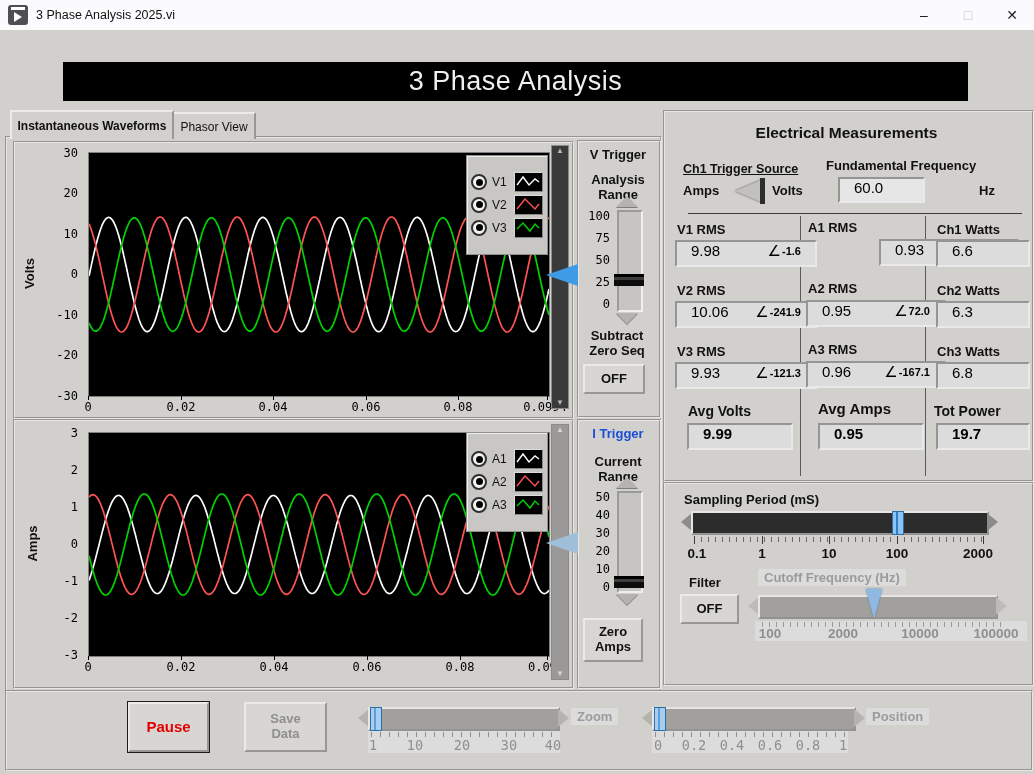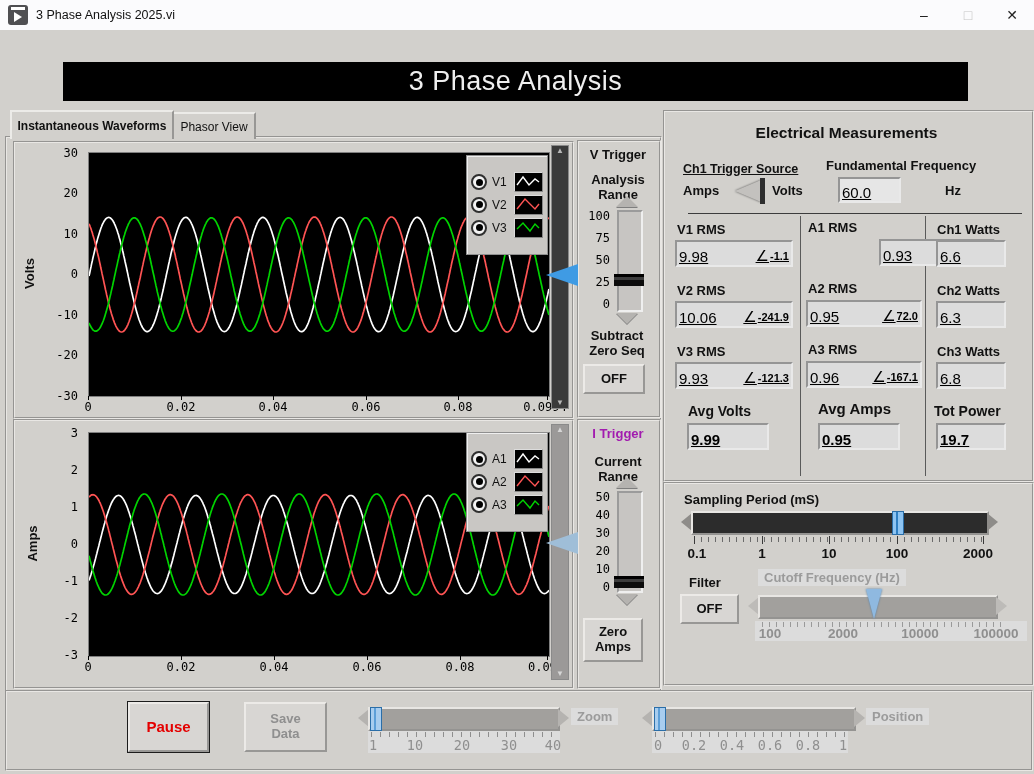--- a/index.html
+++ b/index.html
@@ -33,24 +33,24 @@
   .radio::after{content:"";position:absolute;inset:2.5px;background:#000;border-radius:50%;}
   .lname{font-size:12px;color:#111;}
   .thumb{width:27px;height:18px;background:#000;border:1px outset #dcdcdc;margin-left:auto;}
   .vscroll{position:absolute;width:16px;border:1px solid #8a8a8a;display:flex;flex-direction:column;justify-content:space-between;align-items:center;}
   .vscroll span{font-size:8px;line-height:10px;}
   .cursor{position:absolute;width:0;height:0;border-top:11px solid transparent;border-bottom:11px solid transparent;border-right:32px solid #3f9be4;}
   .cursor.inactive{border-right-color:#9fbed8;}
   
   .lbl{position:absolute;font-weight:bold;font-size:13px;color:#111;}
   .lbl.c{text-align:center;}
-  .lbl.gray{color:#a21caf;}
+  .lbl.gray{color:#1d4ed8;}
   .chip{position:absolute;background:#dcdcdc;color:#9b9b9b;font-weight:bold;font-size:13px;padding:1px 6px;}
   .btn{position:absolute;background:#d8d6d3;border:2px outset #eceae7;font-weight:bold;font-size:13px;color:#111;display:flex;flex-direction:column;align-items:center;justify-content:center;text-align:center;line-height:1.15;}
-  .vbox{position:absolute;background:#dcdcdc;border:2px inset #e9e9e9;display:flex;align-items:flex-end;padding:0 2px;font-size:15px;color:#000;text-decoration:underline;}
+  .vbox{position:absolute;background:#dcdcdc;border:2px inset #e9e9e9;display:flex;align-items:flex-start;padding:0 14px;font-size:15px;color:#000;}
   .vbox .ang{margin-left:auto;font-weight:bold;font-size:11px;display:flex;align-items:center;}
   .vbox .ang .sym{font-size:15px;font-weight:normal;margin-right:1px;}
   .divider-h{position:absolute;height:1px;background:#3c3c3c;}
   .divider-v{position:absolute;width:1px;background:#5a5a5a;}
   
   .vtrack{position:absolute;width:22px;background:#c7c5c2;border:2px inset #efefef;}
   .vhandle{position:absolute;left:-5px;width:30px;height:9px;background:#0c0c0c;border-top:3px solid #000;box-shadow:inset 0 3px 0 #3c3c3c;}
   .triup{position:absolute;width:0;height:0;border-left:11px solid transparent;border-right:11px solid transparent;border-bottom:11px solid #b5b3b0;filter:drop-shadow(0 1px 0 #7e7e7e);}
   .tridown{position:absolute;width:0;height:0;border-left:11px solid transparent;border-right:11px solid transparent;border-top:11px solid #b5b3b0;filter:drop-shadow(0 1px 0 #7e7e7e);}
   
@@ -267,31 +267,31 @@
   <div class="lbl" style="left:683px;top:183px;">Amps</div>
   <div class="switch" style="left:733px;top:178px;">
       <div class="tri"></div>
       <div class="bar"></div>
     </div>
   <div class="lbl" style="left:772px;top:183px;">Volts</div>
   <div class="lbl" style="left:826px;top:158px;">Fundamental Frequency</div>
   <div class="vbox" style="left:838px;top:177px;width:55px;height:22px;background:#e6e6e6;">
       <span>60.0</span>
     </div>
-  <div class="lbl" style="left:924px;top:183px;padding-left:21px;">Hz</div>
+  <div class="lbl" style="left:958px;top:183px;padding-left:21px;">Hz</div>
   <div class="divider-h" style="left:688px;top:213px;width:334px;"></div>
   <div class="divider-v" style="left:800px;top:216px;height:260px;"></div>
   <div class="divider-v" style="left:925px;top:216px;height:260px;"></div>
 
   <div class="lbl" style="left:677px;top:222px;">V1 RMS</div>
   <div class="vbox" style="left:675px;top:240px;width:110px;height:23px;">
     <span>9.98</span>
     <span class="ang">
         <span class="sym">∠</span>
-        <span>-1.1</span>
+        <span>-1.6</span>
       </span>
   </div>
   <div class="lbl" style="left:677px;top:283px;">V2 RMS</div>
   <div class="vbox" style="left:675px;top:301px;width:110px;height:23px;">
     <span>10.06</span>
     <span class="ang">
         <span class="sym">∠</span>
         <span>-241.9</span>
       </span>
   </div>

